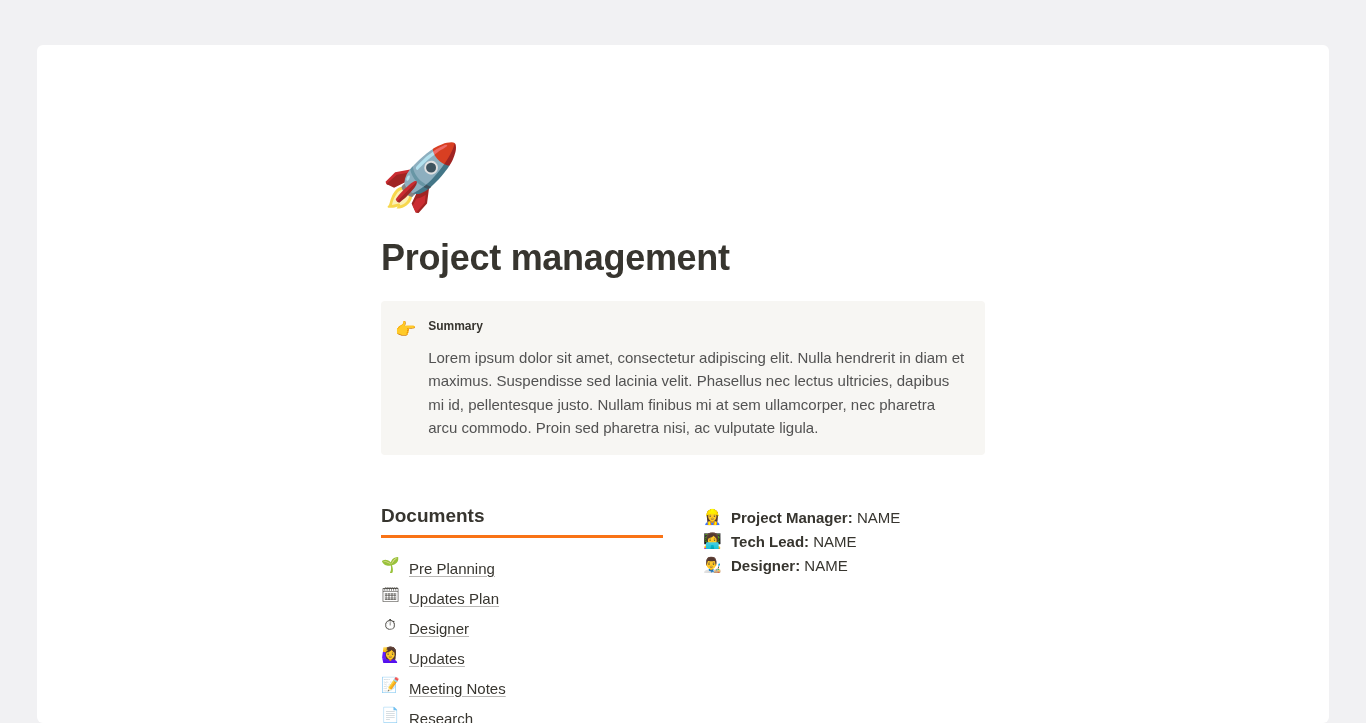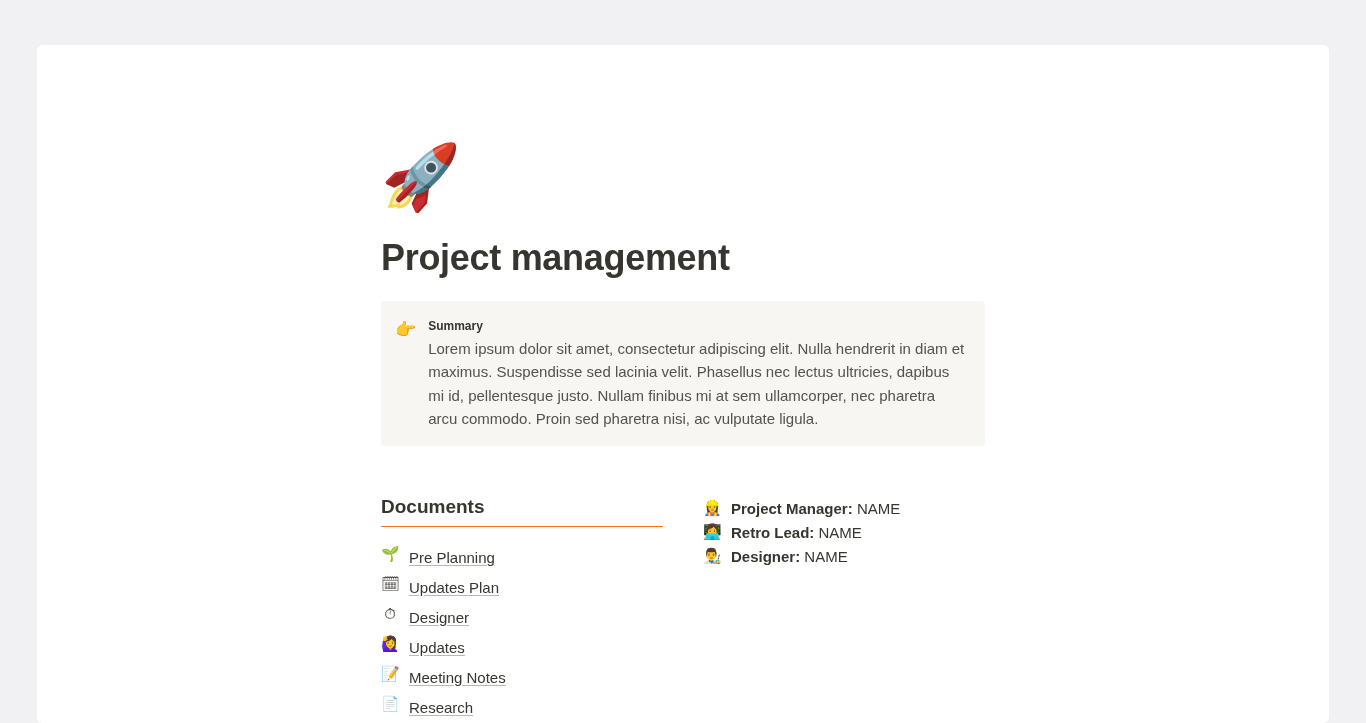--- a/index.html
+++ b/index.html
@@ -54,36 +54,36 @@
     .callout-heading {
       font-weight: 600;
       color: #37352f;
       font-size: 12px;
       line-height: 1.5;
     }
     .callout-text {
       color: #525252;
       font-size: 15px;
       line-height: 1.55;
-      margin-top: 2px;
+      margin-top: 11px;
     }
     .columns {
       display: flex;
       gap: 40px;
     }
     .col {
       flex: 1;
       min-width: 0;
     }
     .col h2 {
       font-size: 19px;
       font-weight: 600;
       color: #37352f;
       padding-bottom: 8px;
-      border-bottom: 1px solid #f97316;
+      border-bottom: 3px solid #f97316;
       margin-bottom: 12px;
     }
     .doc-list, .team-list {
       list-style: none;
     }
     .doc-item {
       display: flex;
       align-items: center;
       gap: 10px;
       padding: 3px 0;
@@ -185,21 +185,21 @@
           <li class="team-item">
             <span class="emoji">👷‍♀️</span>
             <span>
               <span class="role">Project Manager:</span>
               <span class="name">NAME</span>
             </span>
           </li>
           <li class="team-item">
             <span class="emoji">👩‍💻</span>
             <span>
-              <span class="role">Retro Lead:</span>
+              <span class="role">Tech Lead:</span>
               <span class="name">NAME</span>
             </span>
           </li>
           <li class="team-item">
             <span class="emoji">👨‍🎨</span>
             <span>
               <span class="role">Designer:</span>
               <span class="name">NAME</span>
             </span>
           </li>

